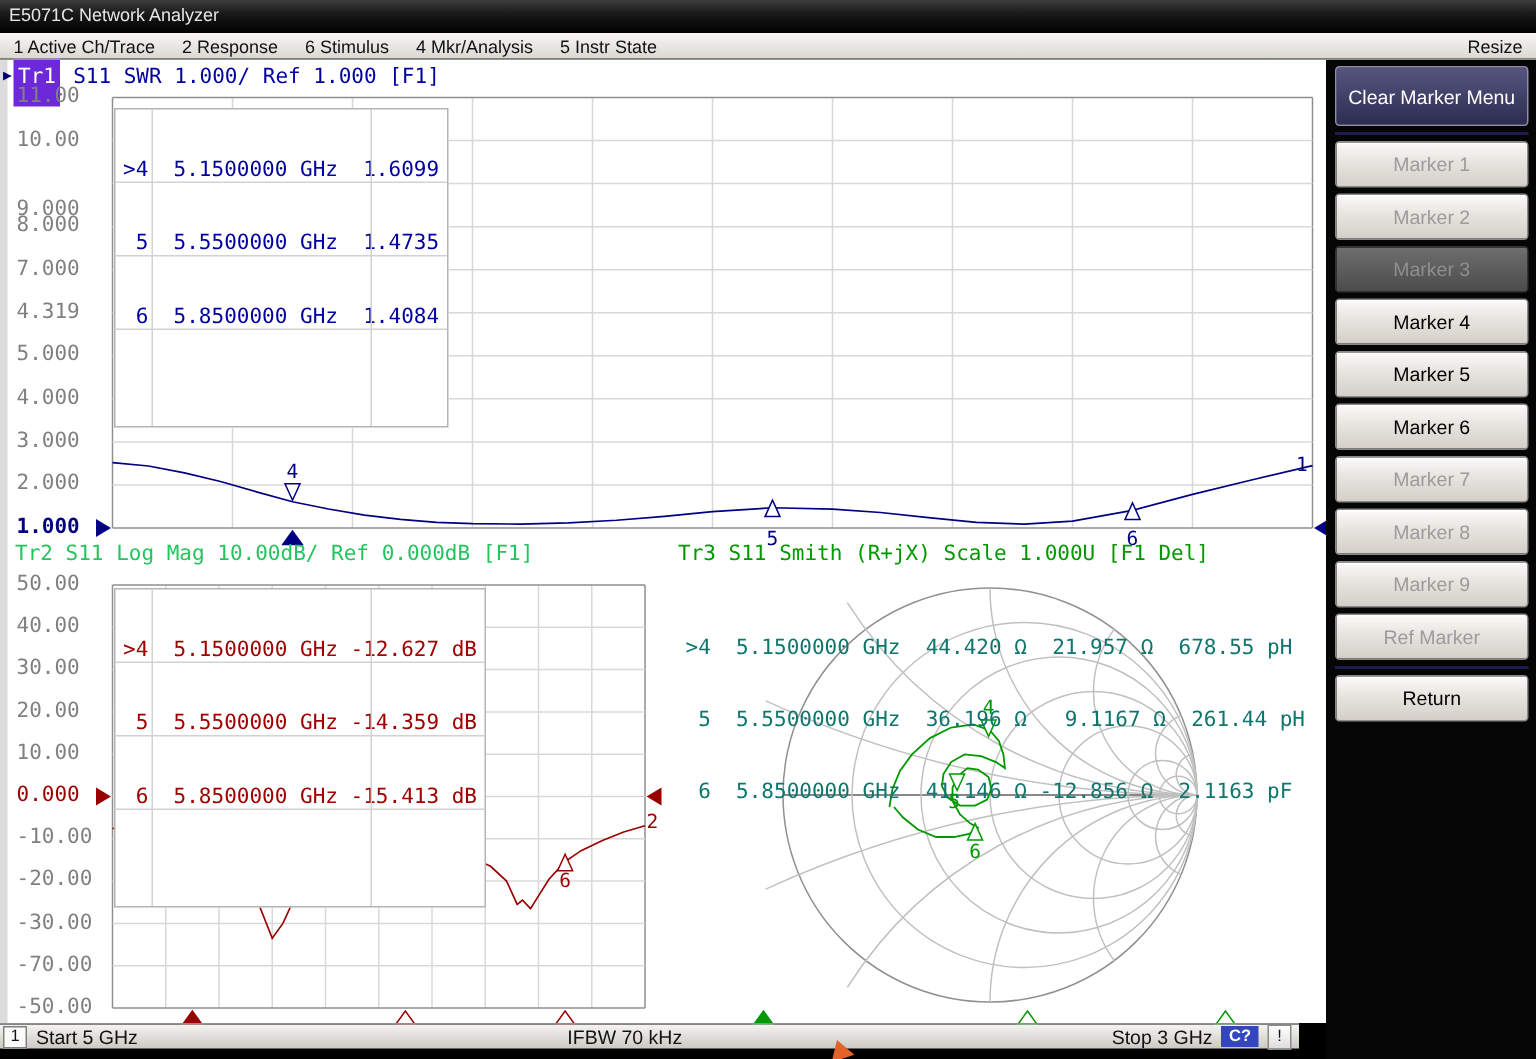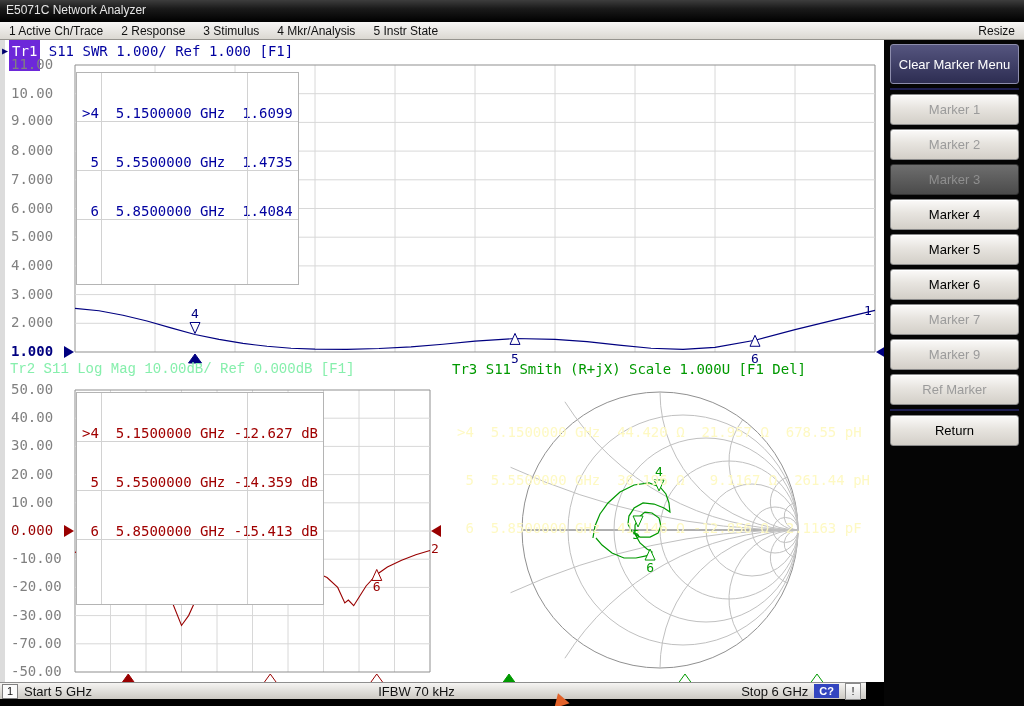--- a/index.html
+++ b/index.html
@@ -18,34 +18,34 @@
   .channel{position:absolute;left:0;top:40px;width:884px;height:642px;background:#fff;z-index:1;
            border-left:5px solid #dcdcdc;box-sizing:border-box;}
   #overlay{position:absolute;left:0;top:0;z-index:3;pointer-events:none;}
   .grid{stroke:#d8d8d8;stroke-width:1;}
   .gridb{stroke:#8f8f8f;stroke-width:1;}
   .mnum{font:13px "DejaVu Sans Mono",monospace;}
   .txt{position:absolute;z-index:4;white-space:pre;font-family:"DejaVu Sans Mono",monospace;}
   .tr1line{left:2px;top:43px;font-size:14px;color:#0000a0;}
   .tr-arrow{color:#000070;font-size:10px;vertical-align:2px;margin-right:1px;}
   .tr-badge{background:#6d28d9;color:#fff;padding:12px 3px;}
-  .tr2title{left:10px;top:361px;font-size:14px;color:#86efac;font-family:Liberation Mono, monospace;}
+  .tr2title{left:10px;top:361px;font-size:14px;color:#22c55e;}
   .tr3title{left:452px;top:361px;font-size:14px;color:#009900;}
   .ytick{position:absolute;width:56px;text-align:left;z-index:4;
          font:14px "DejaVu Sans Mono",monospace;white-space:pre;}
   .mtable{position:absolute;z-index:4;font:14px/16px "DejaVu Sans Mono",monospace;white-space:pre;
           background:#fff;border:1px solid #b4b4b4;}
   .mtable .row{padding:0 5px;height:16px;border-bottom:1px solid #d2d2d2;position:relative;}
   .mtable .row:last-child{border-bottom:none;}
   .mtable .vsep{position:absolute;top:0;bottom:0;width:1px;background:#d2d2d2;}
   .mtable.plain{background:transparent;border:none;}
   .mtable.plain .row{border:none;}
   #t1{left:76px;top:72px;color:#0000a0;}
   #t2{left:76px;top:392px;color:#a00000;}
-  #t3{left:452px;top:392px;color:#fef9c3;}
+  #t3{left:452px;top:392px;color:#0f766e;}
   .tnum{position:absolute;z-index:4;font:13px "DejaVu Sans Mono",monospace;}
   #tnum1{left:864px;top:303px;color:#000080;}
   #tnum2{left:431px;top:541px;color:#990000;}
   
   .sidebar{position:absolute;left:884px;top:40px;width:140px;height:666px;background:#050505;z-index:5;
            box-sizing:border-box;padding:4px 3px 0 6px;}
   .sk{width:129px;height:31px;margin-bottom:4px;border:1px solid #8a8a8a;border-radius:3px;box-sizing:border-box;
       background:linear-gradient(#fbfaf9,#e7e4df 45%,#d3cfc8);font-size:13px;color:#000;
       display:flex;align-items:center;justify-content:center;box-shadow:inset 0 1px 0 #fff;}
   .sk.off{color:#9b9b9b;}
@@ -179,21 +179,21 @@
         <text x="650.064" y="572.044" fill="#009900" text-anchor="middle" class="mnum">6</text>
       </g>
     </svg>
 
   <div class="titlebar">
     <span>E5071C Network Analyzer</span>
   </div>
   <div class="menubar">
     <span class="mi">1 Active Ch/Trace</span>
     <span class="mi">2 Response</span>
-    <span class="mi">3 Stimulus</span>
+    <span class="mi">6 Stimulus</span>
     <span class="mi">4 Mkr/Analysis</span>
     <span class="mi">5 Instr State</span>
     <span class="resize">Resize</span>
   </div>
 
   <div class="txt tr1line"><span class="tr-arrow">▶</span><span class="tr-badge">Tr1</span><span> S11 SWR 1.000/ Ref 1.000 [F1]</span></div>
   <div class="txt tr2title">Tr2 S11 Log Mag 10.00dB/ Ref 0.000dB [F1]</div>
   <div class="txt tr3title">Tr3 S11 Smith (R+jX) Scale 1.000U [F1 Del]</div>
 
   <div class="mtable" id="t1">
@@ -215,24 +215,24 @@
     <div class="row"> 5  5.5500000 GHz  36.196 Ω   9.1167 Ω  261.44 pH</div>
     <div class="row"> 6  5.8500000 GHz  41.146 Ω -12.856 Ω  2.1163 pF</div>
   </div>
 
   <div class="tnum" id="tnum1">1</div>
   <div class="tnum" id="tnum2">2</div>
 
   <div id="ticks">
       <div class="ytick" style="left: 11px; top: 56px; color: rgb(128, 128, 128);">11.00</div>
       <div class="ytick" style="left: 11px; top: 84.7px; color: rgb(128, 128, 128);">10.00</div>
-      <div class="ytick" style="left: 11px; top: 112px; color: rgb(128, 128, 128);">9.000</div>
+      <div class="ytick" style="left: 11px; top: 131px; color: rgb(128, 128, 128);">9.000</div>
       <div class="ytick" style="left: 11px; top: 142.1px; color: rgb(128, 128, 128);">8.000</div>
       <div class="ytick" style="left: 11px; top: 170.8px; color: rgb(128, 128, 128);">7.000</div>
-      <div class="ytick" style="left: 11px; top: 199.5px; color: rgb(128, 128, 128);">6.000</div>
+      <div class="ytick" style="left: 11px; top: 199.5px; color: rgb(128, 128, 128);">4.319</div>
       <div class="ytick" style="left: 11px; top: 228.2px; color: rgb(128, 128, 128);">5.000</div>
       <div class="ytick" style="left: 11px; top: 256.9px; color: rgb(128, 128, 128);">4.000</div>
       <div class="ytick" style="left: 11px; top: 285.6px; color: rgb(128, 128, 128);">3.000</div>
       <div class="ytick" style="left: 11px; top: 314.3px; color: rgb(128, 128, 128);">2.000</div>
       <div class="ytick" style="left: 11px; top: 343px; color: rgb(0, 0, 128); font-weight: bold;">1.000</div>
       <div class="ytick" style="left: 11px; top: 381px; color: rgb(128, 128, 128);">50.00</div>
       <div class="ytick" style="left: 11px; top: 409.2px; color: rgb(128, 128, 128);">40.00</div>
       <div class="ytick" style="left: 11px; top: 437.4px; color: rgb(128, 128, 128);">30.00</div>
       <div class="ytick" style="left: 11px; top: 465.6px; color: rgb(128, 128, 128);">20.00</div>
       <div class="ytick" style="left: 11px; top: 493.8px; color: rgb(128, 128, 128);">10.00</div>
@@ -249,31 +249,32 @@
       <span>Clear Marker Menu</span>
     </div>
     <div class="sksep"></div>
     <div class="sk off">Marker 1</div>
     <div class="sk off">Marker 2</div>
     <div class="sk sel">Marker 3</div>
     <div class="sk">Marker 4</div>
     <div class="sk">Marker 5</div>
     <div class="sk">Marker 6</div>
     <div class="sk off">Marker 7</div>
+    <div class="sk off">Marker 8</div>
     <div class="sk off">Marker 9</div>
     <div class="sk off">Ref Marker</div>
     <div class="sksep"></div>
     <div class="sk">Return</div>
   </div>
 
   <div class="statusbar">
     <div class="chbox">1</div>
     <span>Start 5 GHz</span>
     <span class="spacer"></span>
     <span>IFBW 70 kHz</span>
     <span class="spacer"></span>
-    <span>Stop 6 GHz</span>
+    <span>Stop 3 GHz</span>
     <div class="calbadge">C?</div>
     <div class="warnbox">!</div>
   </div>
 
   <div class="cursor"></div>
 </div>
 
 </body></html>

